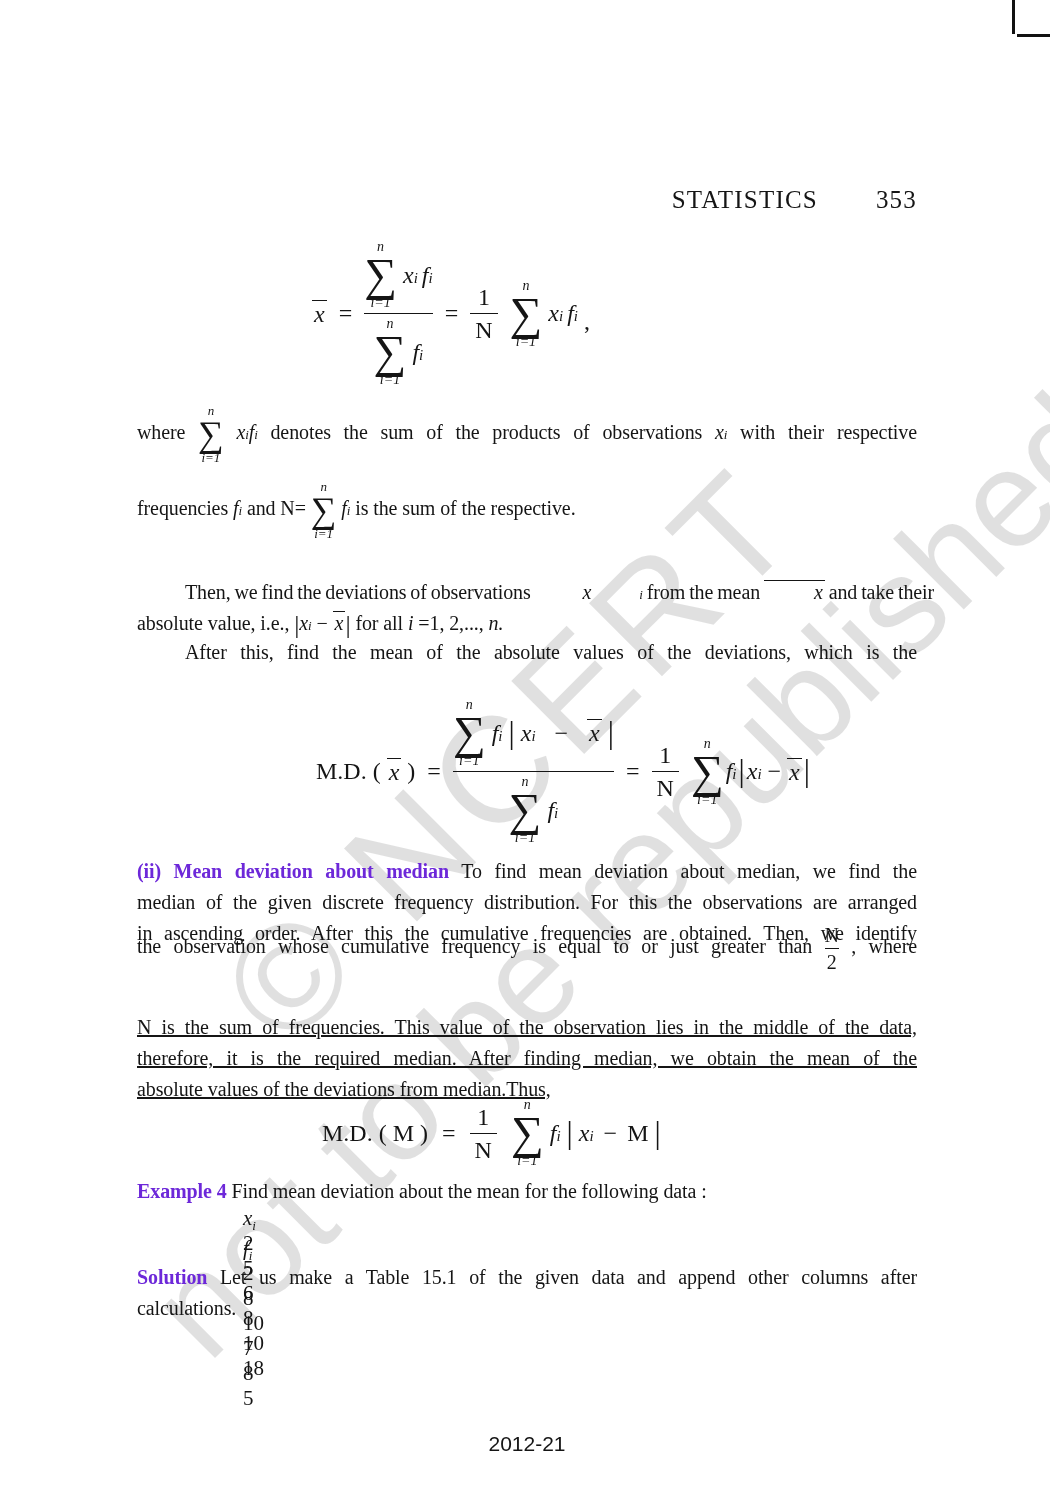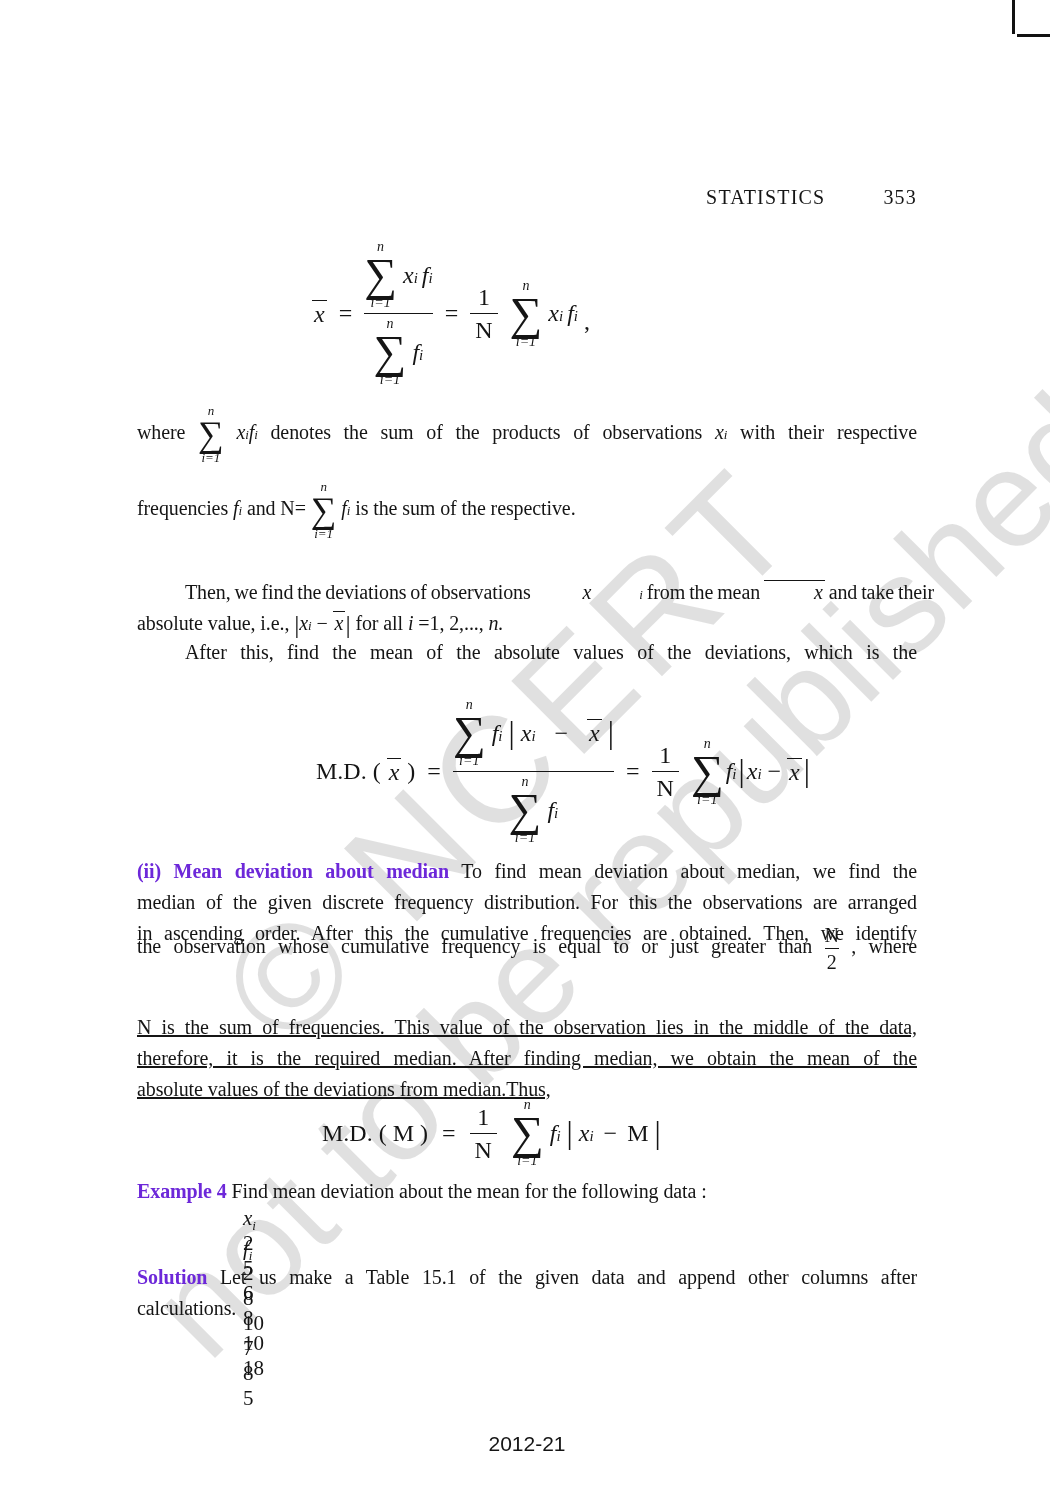--- a/index.html
+++ b/index.html
@@ -7,21 +7,21 @@
         font-family:"Liberation Serif",serif;color:#151515;overflow:hidden;}
   .blk{position:absolute;left:137px;width:780px;z-index:2;}
   .txt{font-size:20px;line-height:31px;}
   .jl{text-align:justify;text-align-last:justify;white-space:nowrap;letter-spacing:-0.1px;word-spacing:-1px;}
   .ll{text-align:left;white-space:nowrap;letter-spacing:-0.1px;}
   .ind{text-indent:48px;}
   i{font-style:italic;}
   sub{font-style:italic;font-size:13px;line-height:0;}
   .bb{color:#6d28d9;font-weight:bold;}
   
-  .hdr{top:186px;display:flex;justify-content:flex-end;gap:58px;font-size:20px;letter-spacing:1.2px;}
+  .hdr{top:186px;display:flex;justify-content:flex-end;gap:58px;font-size:25px;letter-spacing:1.2px;}
   
   .cmv{position:absolute;left:1012px;top:0;width:2.5px;height:34px;background:#111;z-index:3;}
   .cmh{position:absolute;left:1017px;top:34px;width:33px;height:2.5px;background:#111;z-index:3;}
   
   .wm{position:absolute;left:-130px;top:645px;width:1400px;z-index:1;transform:rotate(-45deg);
       text-align:center;font-family:"Liberation Sans",sans-serif;color:rgba(0,0,0,0.12);pointer-events:none;}
   .wm .w1{font-size:150px;letter-spacing:10px;line-height:170px;}
   .wm .w2{font-size:138px;line-height:170px;}
   
   .fx{display:flex;align-items:center;gap:12px;font-size:24px;}

